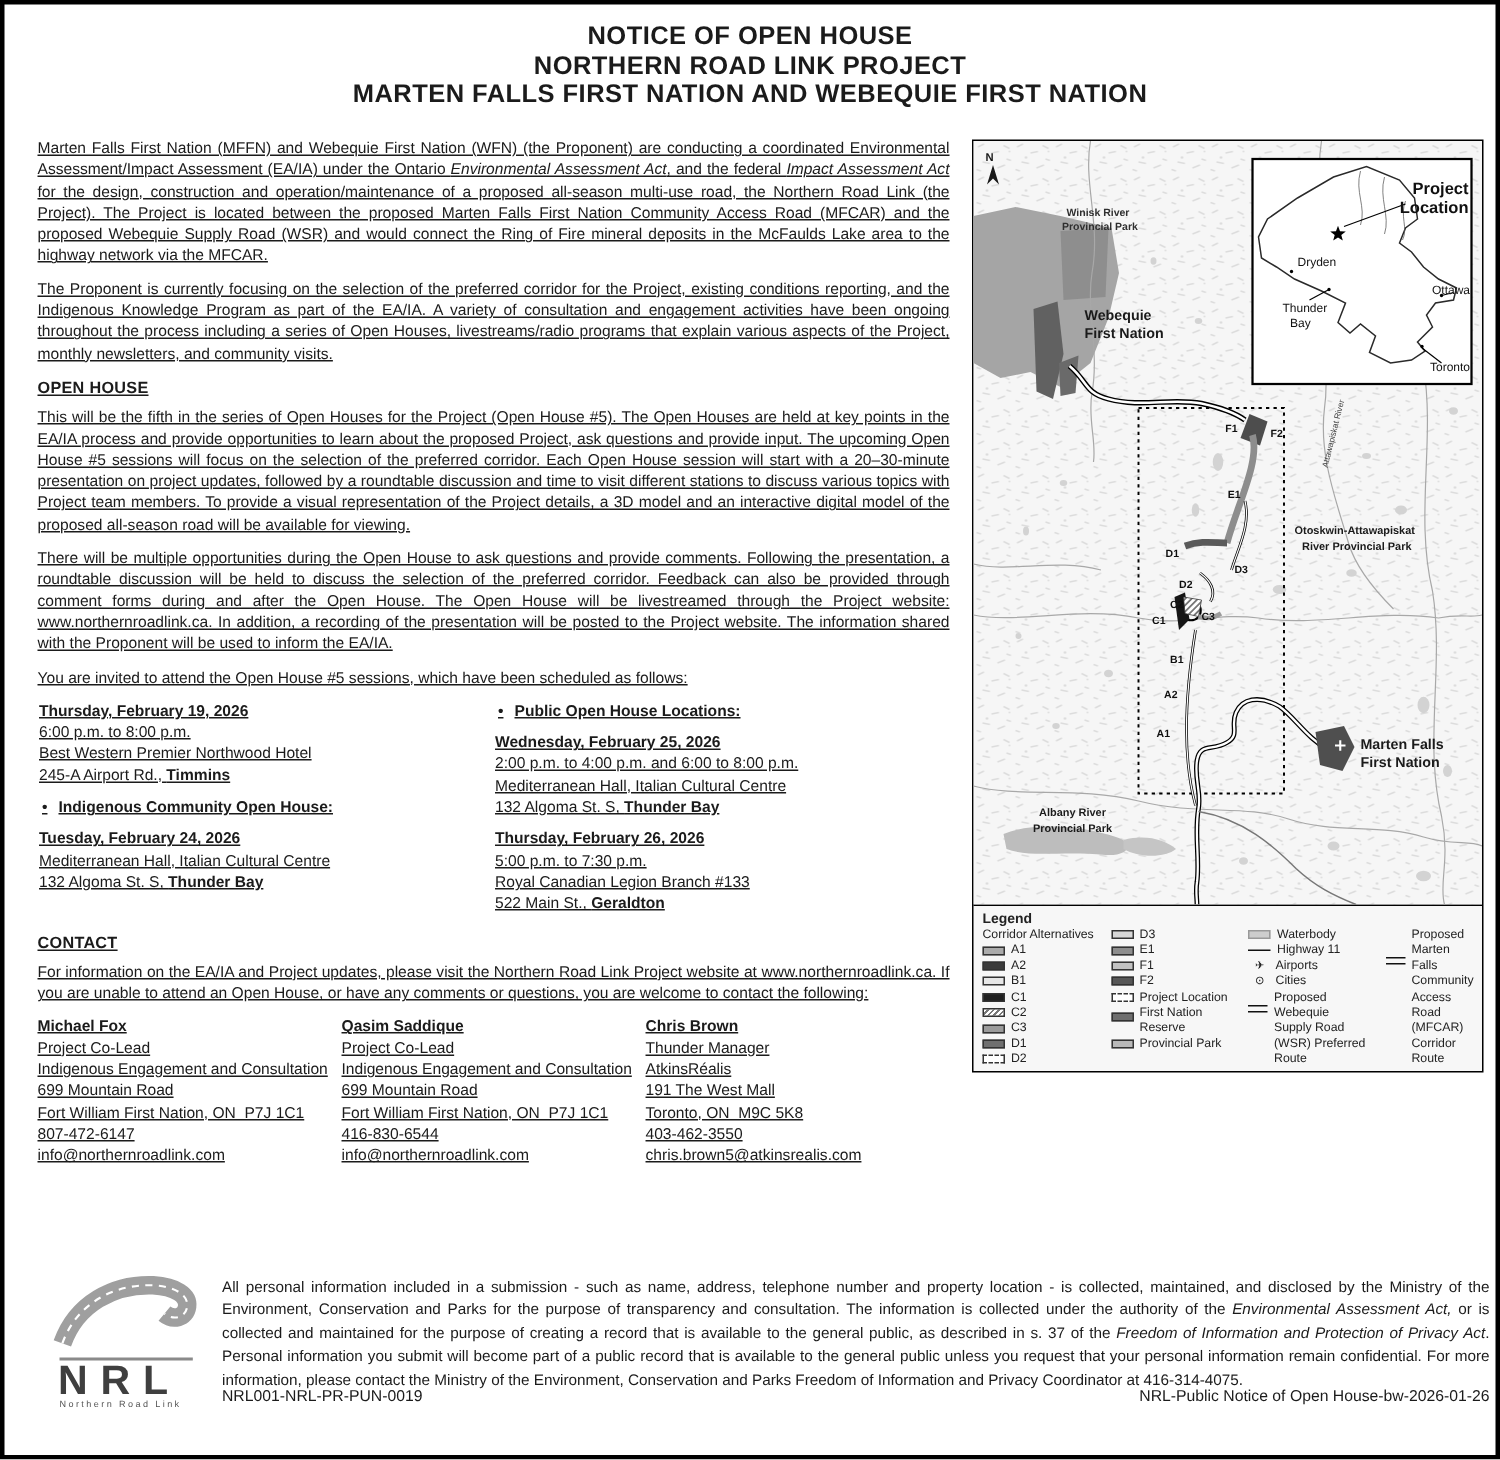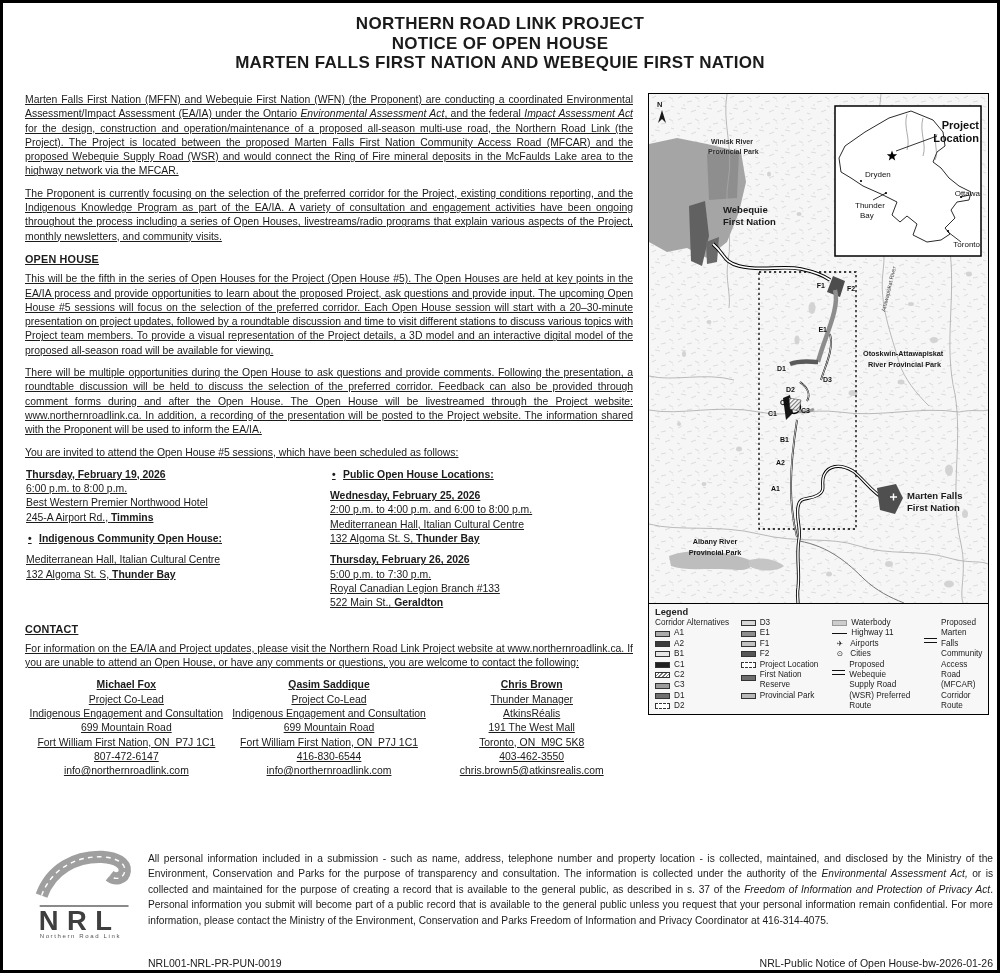--- a/index.html
+++ b/index.html
@@ -15,21 +15,21 @@
   .para { text-align:justify; margin:0 0 8px 0; }
   .h { font-weight:bold; font-size:10.8px; margin:4px 0 6px 0; letter-spacing:.2px; }
 
   .sched { display:flex; margin:1px 0 2px 0; }
   .sched-col { width:304px; }
   .sess { margin:0 0 7px 1px; }
   .sess-date { font-weight:bold; }
   .bullet-row { display:flex; font-weight:bold; margin:0 0 7px 3px; }
   .bullet-dot { width:11px; flex:none; }
 
-  .contacts { display:flex; margin-top:1px;text-align:center; }
+  .contacts { display:flex; margin-top:1px; }
   .contact-col { width:206px; }
   .contact-name { font-weight:bold; }
 
   
   .map-box { position:absolute; left:645px; top:90px; width:341px; height:622px;
              box-sizing:border-box; border:1px solid #000; background:#f7f7f7; }
   .map-box svg.mainmap { display:block; }
 
   .legend { border-top:1px solid #000; height:111px; box-sizing:border-box;
             padding:3px 4px 2px 6px; font-size:8.2px; line-height:10.4px; color:#222; }
@@ -49,30 +49,30 @@
   .wrap-label { width:64px; }
   .wrap-label4 { width:46px; }
   .mt9 { margin-top:20px; } .mt10 { margin-top:10px; }
 
   
   .footer-logo { position:absolute; left:28px; top:834px; }
   .privacy { position:absolute; left:145px; top:848px; width:845px;
              font-size:10.2px; line-height:15.4px; text-align:justify; }
   .pub-row, .doc-row { position:absolute; left:145px; width:845px; display:flex;
                        justify-content:space-between; font-size:10.5px; }
-  .pub-row { top:977px; } .doc-row { top:922px;margin-top:32px; }
+  .pub-row { top:977px; } .doc-row { top:922px; }
 </style>
 </head>
 <body>
 
 <div class="page">
 
   <div class="title">
+    <div>NOTICE OF OPEN HOUSE</div>
     <div>NORTHERN ROAD LINK PROJECT</div>
-    <div>NOTICE OF OPEN HOUSE</div>
     <div>MARTEN FALLS FIRST NATION AND WEBEQUIE FIRST NATION</div>
   </div>
 
   <div class="left-col">
     <p class="para"><span>Marten Falls First Nation (MFFN) and Webequie First Nation (WFN) (the Proponent) are conducting a coordinated Environmental Assessment/Impact Assessment (EA/IA) under the Ontario </span><span style="font-style: italic;">Environmental Assessment Act</span><span>, and the federal </span><span style="font-style: italic;">Impact Assessment Act</span><span> for the design, construction and operation/maintenance of a proposed all-season multi-use road, the Northern Road Link (the Project). The Project is located between the proposed Marten Falls First Nation Community Access Road (MFCAR) and the proposed Webequie Supply Road (WSR) and would connect the Ring of Fire mineral deposits in the McFaulds Lake area to the highway network via the MFCAR.</span></p>
 
     <p class="para">The Proponent is currently focusing on the selection of the preferred corridor for the Project, existing conditions reporting, and the Indigenous Knowledge Program as part of the EA/IA. A variety of consultation and engagement activities have been ongoing throughout the process including a series of Open Houses, livestreams/radio programs that explain various aspects of the Project, monthly newsletters, and community visits.</p>
 
     <div class="h">OPEN HOUSE</div>
     <p class="para">This will be the fifth in the series of Open Houses for the Project (Open House #5). The Open Houses are held at key points in the EA/IA process and provide opportunities to learn about the proposed Project, ask questions and provide input. The upcoming Open House #5 sessions will focus on the selection of the preferred corridor. Each Open House session will start with a 20–30-minute presentation on project updates, followed by a roundtable discussion and time to visit different stations to discuss various topics with Project team members. To provide a visual representation of the Project details, a 3D model and an interactive digital model of the proposed all-season road will be available for viewing.</p>
@@ -85,20 +85,21 @@
           <div class="sess-date">Thursday, February 19, 2026</div>
           <div>6:00 p.m. to 8:00 p.m.</div>
           <div>Best Western Premier Northwood Hotel</div>
           <div><span>245-A Airport Rd., </span><span style="font-weight: bold;">Timmins</span></div>
         </div>
         <div class="bullet-row">
           <span class="bullet-dot">•</span>
           <span>Indigenous Community Open House:</span>
         </div>
         <div class="sess">
+          <div class="sess-date">Tuesday, February 24, 2026</div>
           <div>Mediterranean Hall, Italian Cultural Centre</div>
           <div><span>132 Algoma St. S, </span><span style="font-weight: bold;">Thunder Bay</span></div>
         </div>
       </div>
       <div class="sched-col">
         <div class="bullet-row">
           <span class="bullet-dot">•</span>
           <span>Public Open House Locations:</span>
         </div>
         <div class="sess">

